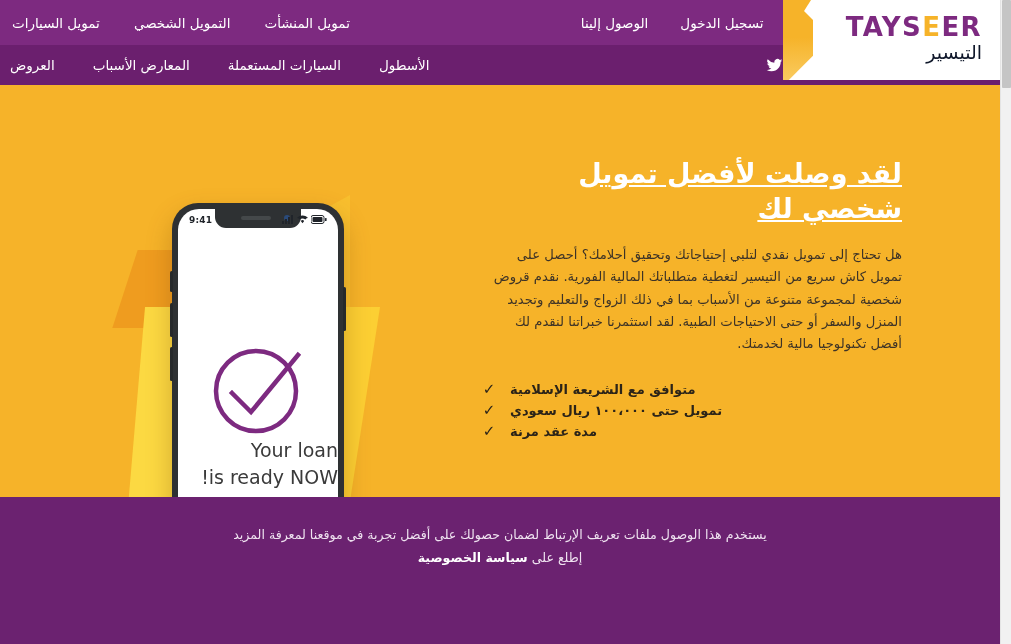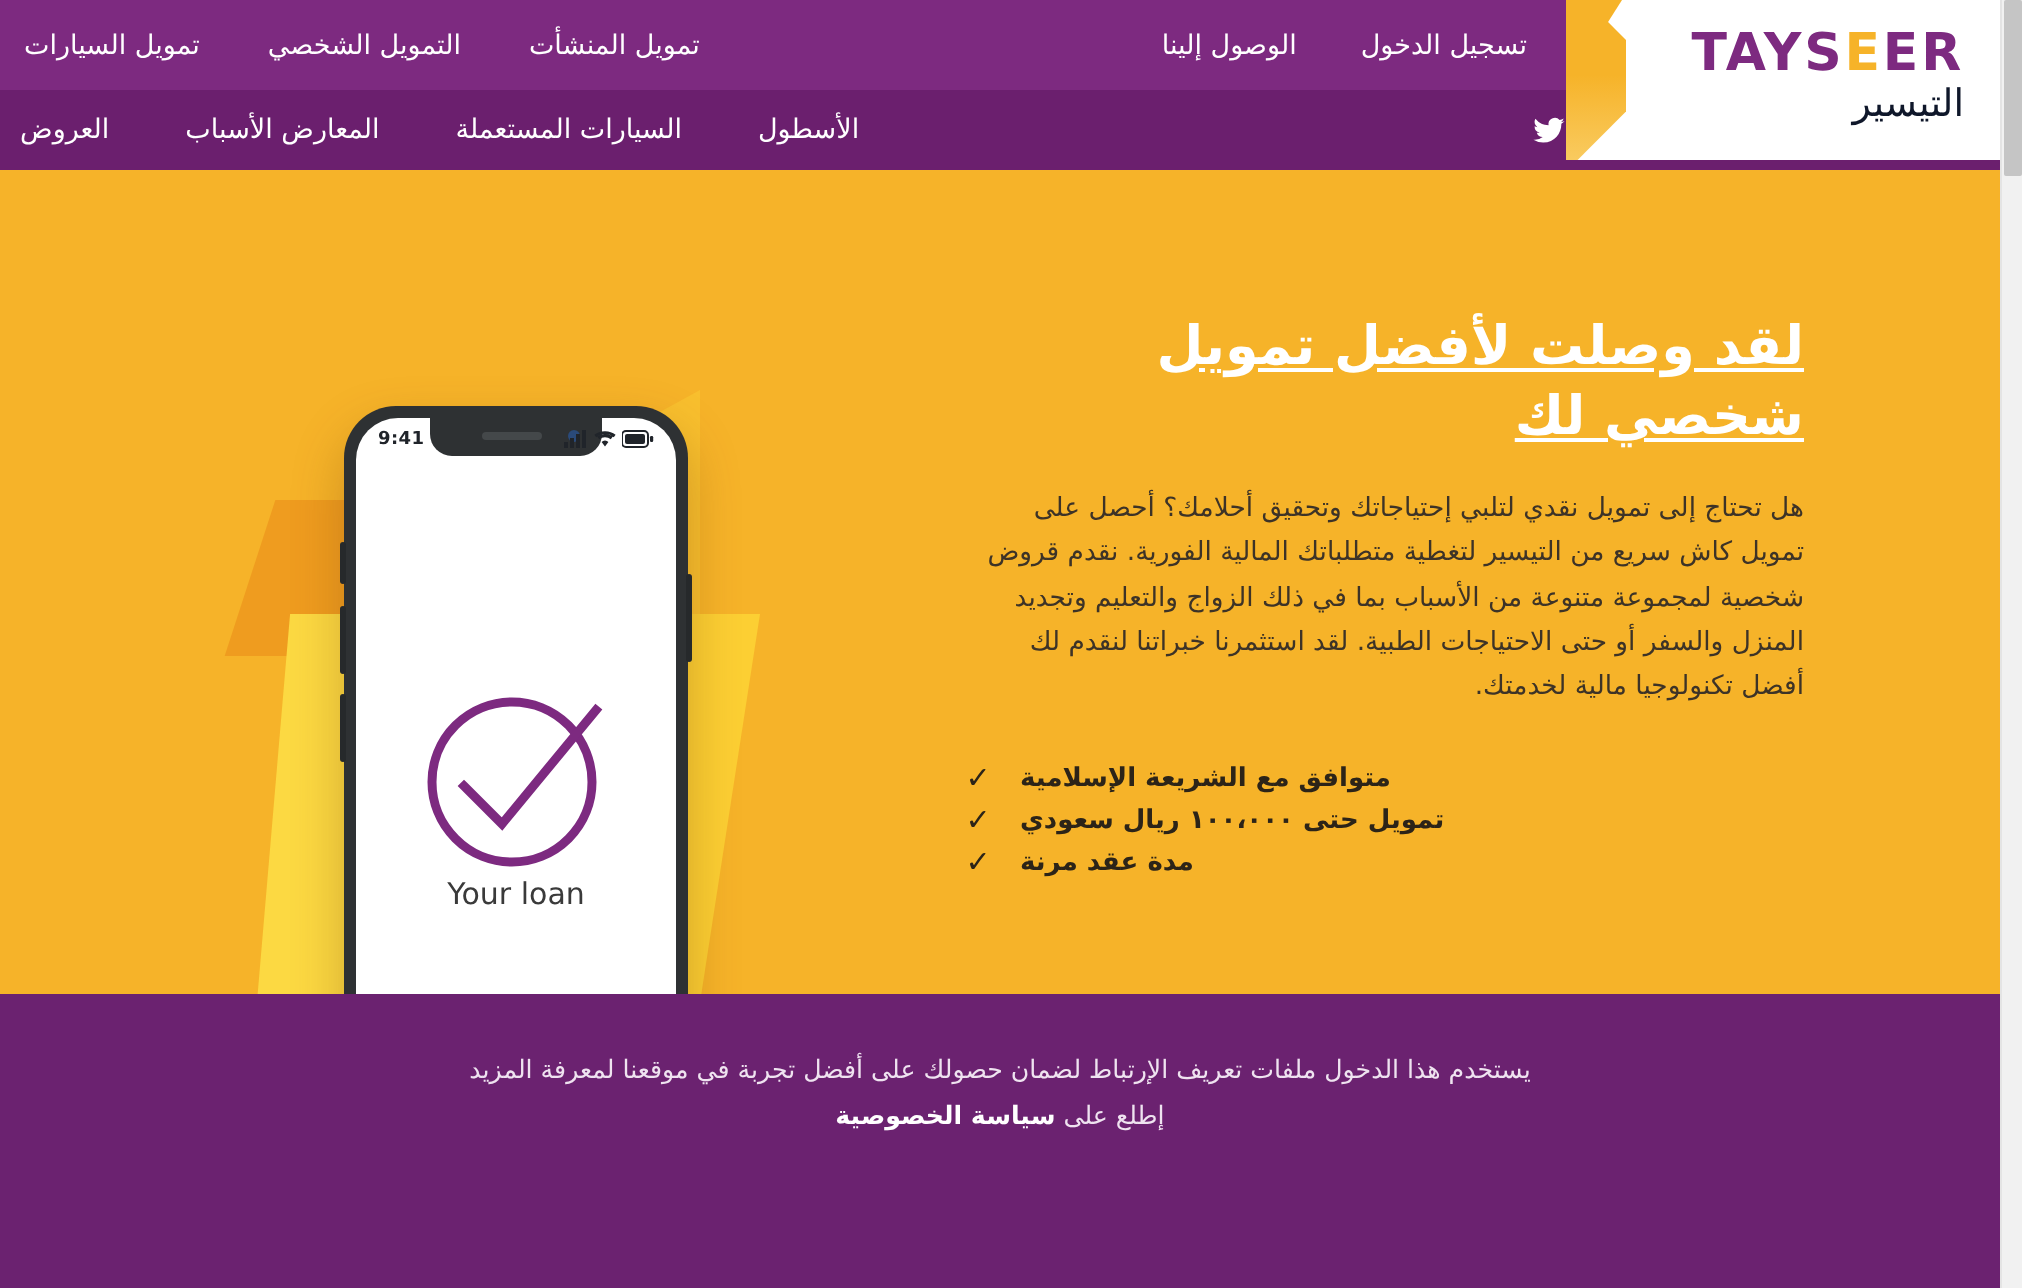--- a/index.html
+++ b/index.html
@@ -314,23 +314,22 @@
   #status-icons svg { fill: #20242a; display: block; }
 
   #check-mark-wrap {
     position: absolute;
     left: 50%; top: 128px;
     transform: translateX(-50%);
   }
   #loan-text {
     position: absolute;
     left: 0; right: 0; top: 228px;
-    text-align: center;
     color: #3a3a3a;
-    font-size: 15px;
+    font-size: 19px;
     line-height: 1.42;
     font-family: "DejaVu Sans", "Liberation Sans", sans-serif;
   }
 
   
   .side-btn {
     position: absolute;
     background: #26292b;
     border-radius: 2px;
   }
@@ -536,20 +535,21 @@
 
           <div id="check-mark-wrap">
             <svg width="104" height="104" viewBox="0 0 104 104">
               <circle cx="50" cy="54" r="40" fill="none" stroke="#7d2a80" stroke-width="4.5"></circle>
               <path d="M26 56 L45 75 L92 18" fill="none" stroke="#7d2a80" stroke-width="4.5" stroke-linecap="square" stroke-linejoin="miter"></path>
             </svg>
           </div>
 
           <div id="loan-text">
             <div>Your loan</div>
+            <div>is ready NOW!</div>
           </div>
         </div>
       </div>
 
       <div id="hero-copy">
         <h1 id="hero-title">لقد وصلت لأفضل تمويل شخصي لك</h1>
         <p id="hero-para">هل تحتاج إلى تمويل نقدي لتلبي إحتياجاتك وتحقيق أحلامك؟ أحصل على تمويل كاش سريع من التيسير لتغطية متطلباتك المالية الفورية. نقدم قروض شخصية لمجموعة متنوعة من الأسباب بما في ذلك الزواج والتعليم وتجديد المنزل والسفر أو حتى الاحتياجات الطبية. لقد استثمرنا خبراتنا لنقدم لك أفضل تكنولوجيا مالية لخدمتك.</p>
         <ul id="hero-list">
           <li>
             <span class="tick">✓</span>
@@ -563,21 +563,21 @@
             <span class="tick">✓</span>
             <span>مدة عقد مرنة</span>
           </li>
 
         </ul>
       </div>
     </div>
 
     <div id="cookie">
       <div id="cookie-text">
-        <div>يستخدم هذا الدخول ملفات تعريف الإرتباط لضمان حصولك على أفضل تجربة في موقعنا لمعرفة المزيد</div>
+        <div>يستخدم هذا الوصول ملفات تعريف الإرتباط لضمان حصولك على أفضل تجربة في موقعنا لمعرفة المزيد</div>
         <div><span>إطلع على </span><a id="cookie-link">سياسة الخصوصية</a></div>
       </div>
 
     </div>
 
   </div>
 
   <div id="scrollbar">
     <div id="scroll-thumb"></div>
   </div>

